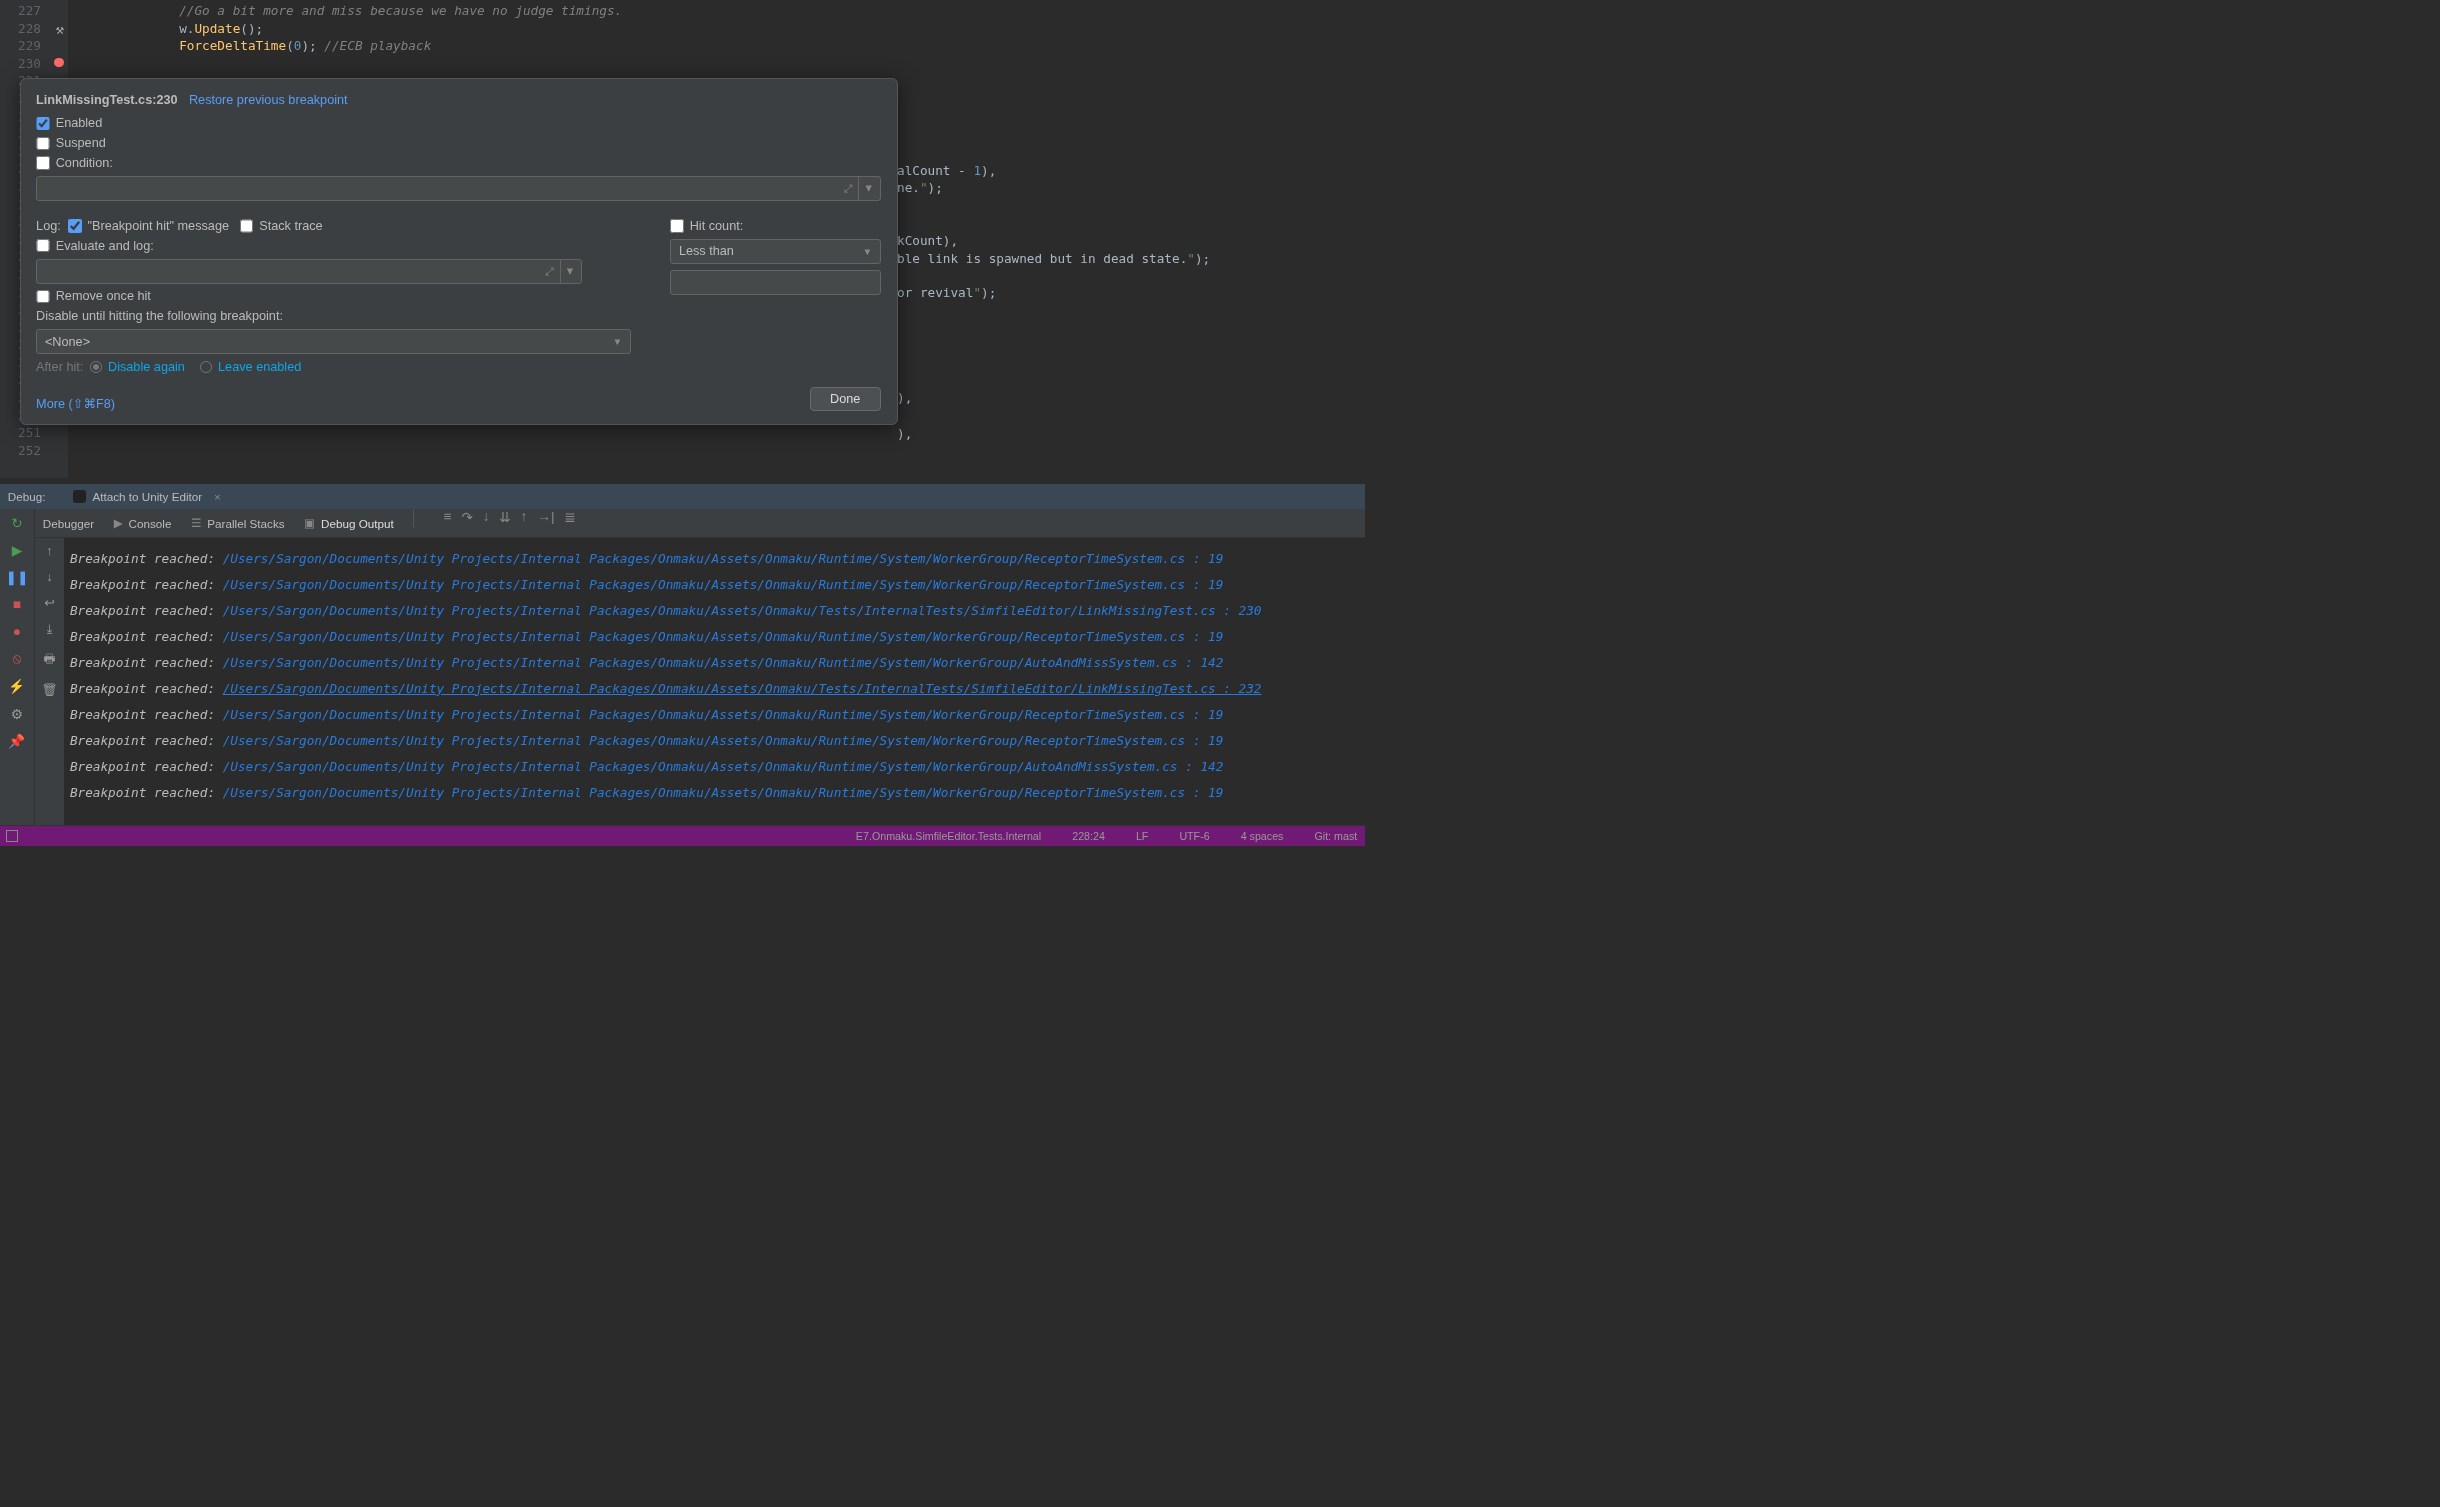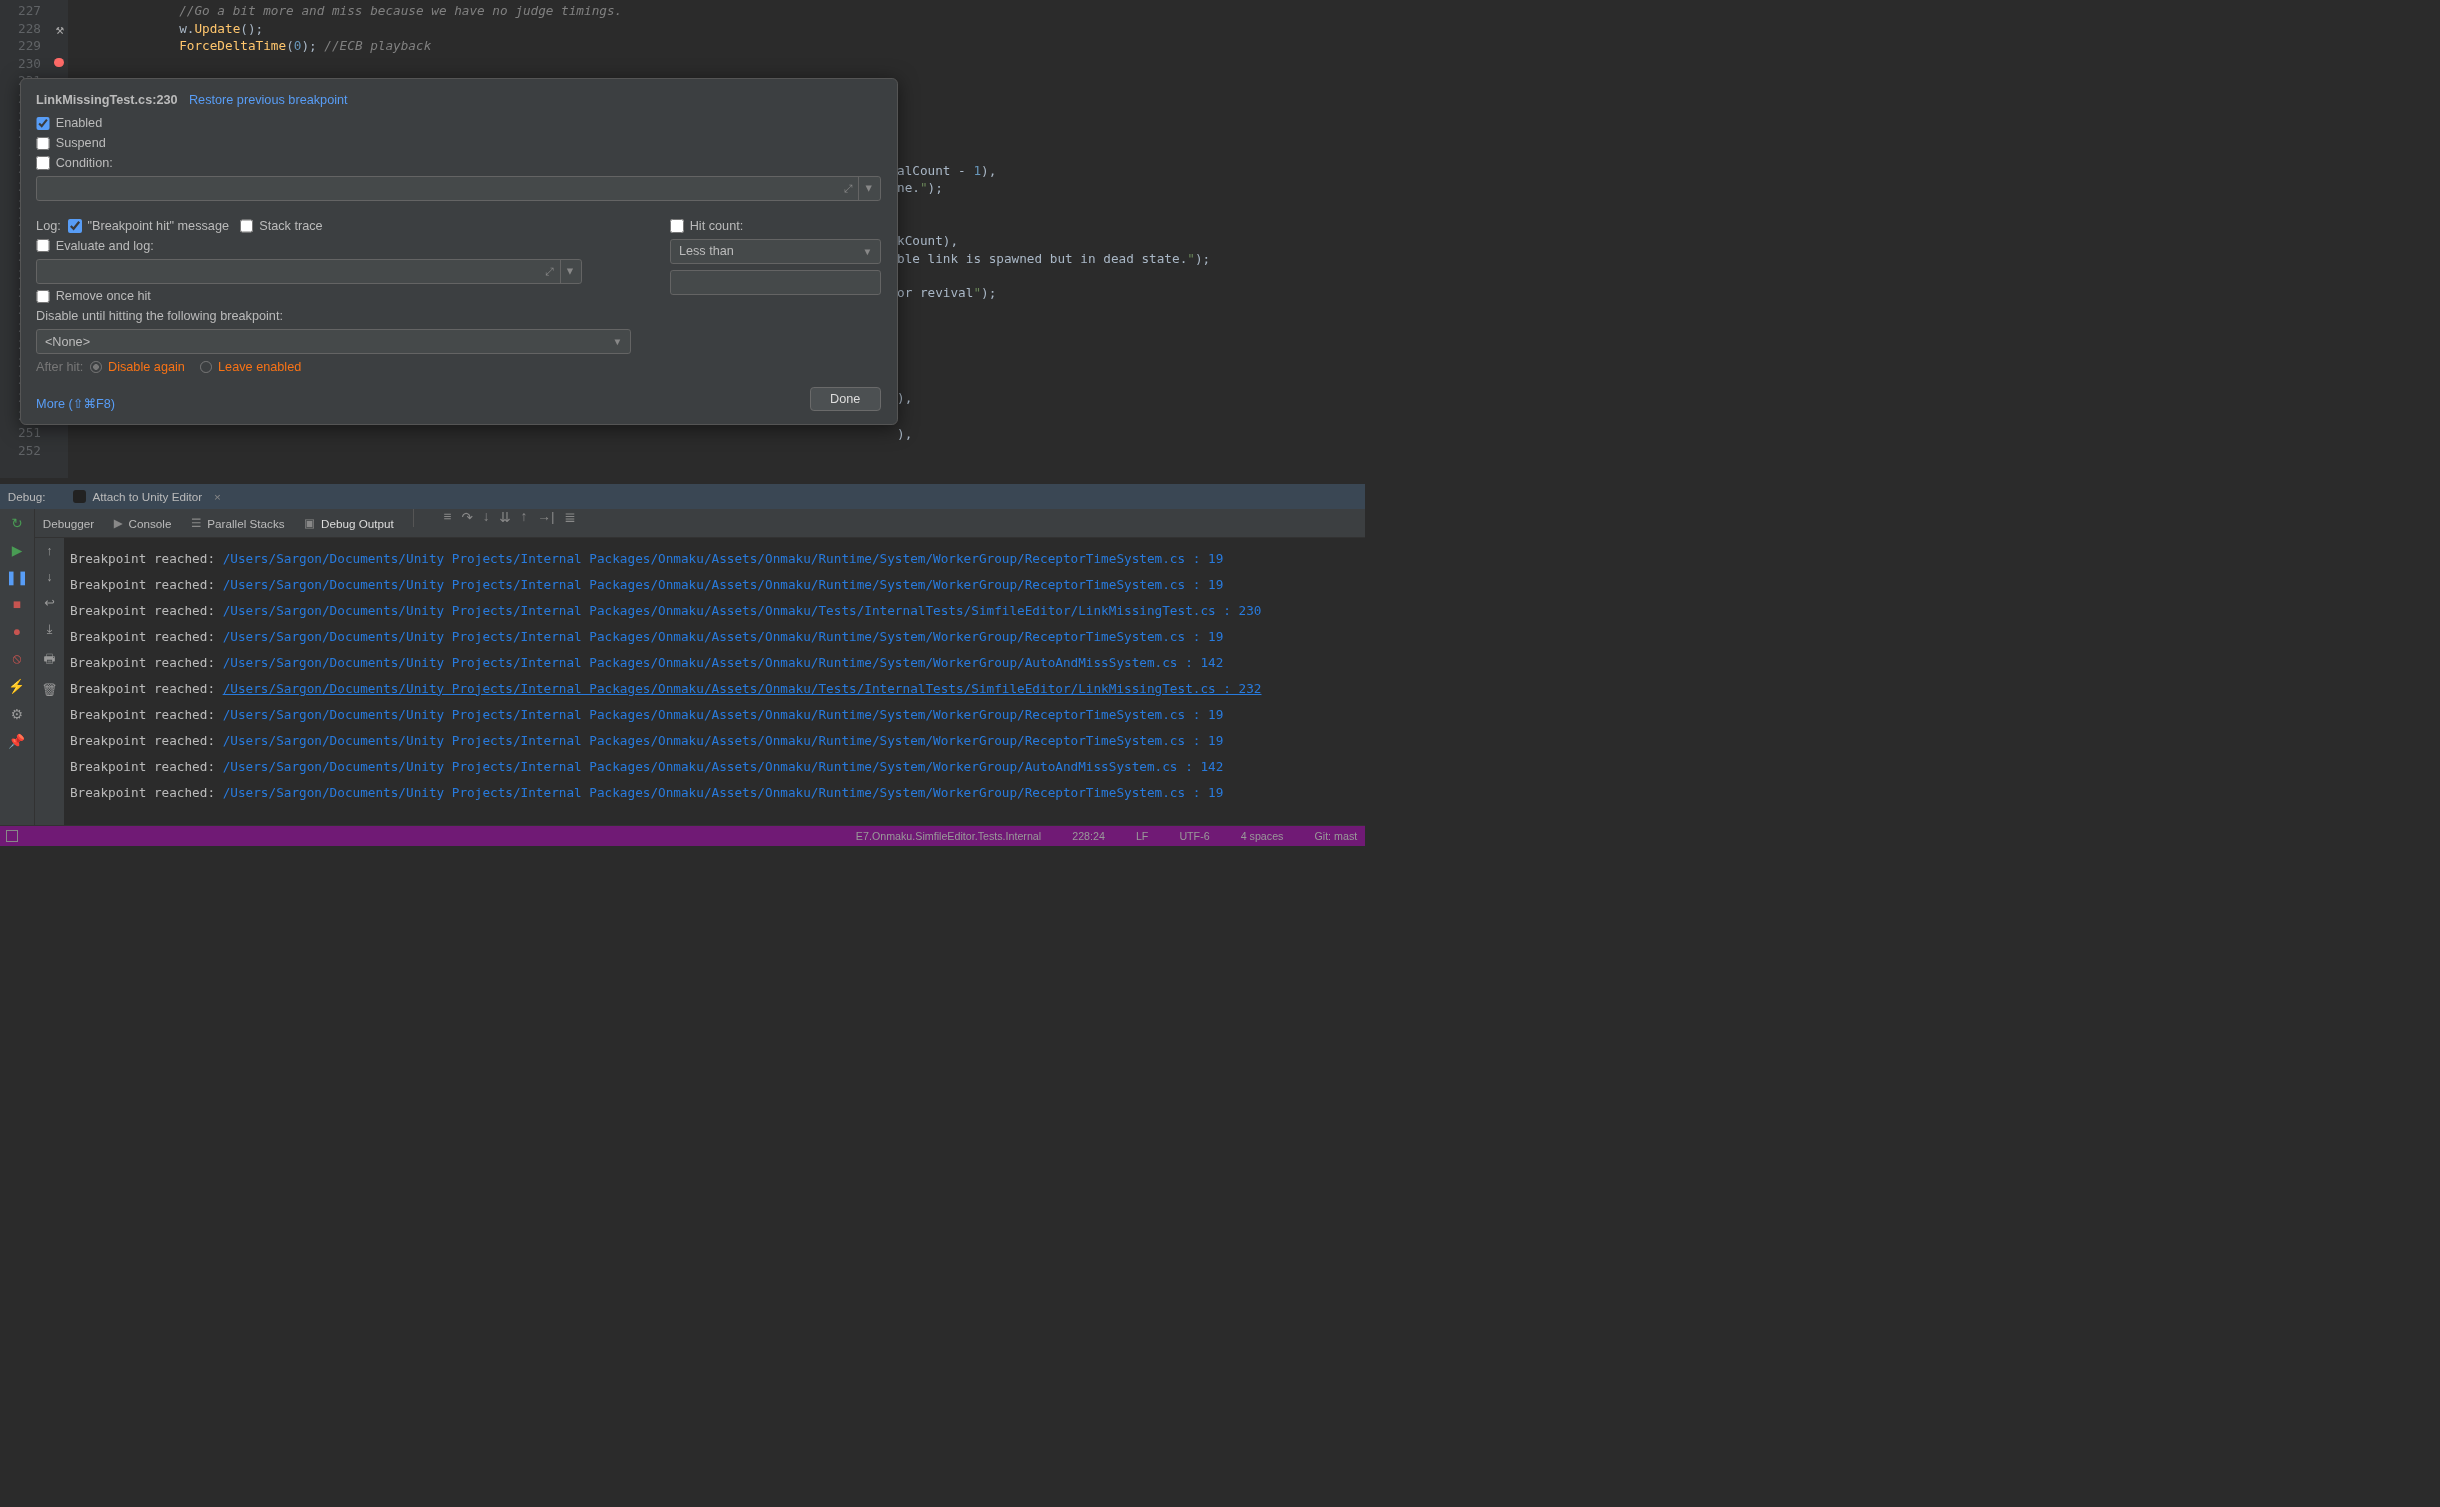--- a/index.html
+++ b/index.html
@@ -50,21 +50,21 @@
 .modal label { display: flex; align-items: center; gap: 5.9px; }
 .modal input[type=checkbox] { width: 13.7px; height: 13.7px; accent-color: #589df6; background:#515658;}
 .modal .field { background: #45494a; border: 1px solid #646464; border-radius: 2.9px; height: 25px; width: 100%; display: flex; align-items: center; justify-content: flex-end; padding-right: 2px;}
 .modal .field .exp { color:#888; font-size:10.7px; padding:0 5.9px; cursor:pointer;}
 .modal .field .dd { width:19.5px; text-align:center; color:#888; border-left:1px solid #646464; height:100%; line-height:23.4px; cursor:pointer;}
 .modal .two-col { display:flex; gap:39px; }
 .modal .colL { flex: 1; }
 .modal .colR { width: 215px; }
 .modal .select { background:#45494a; border:1px solid #646464; border-radius:2.9px; height:25px; display:flex; align-items:center; padding:0 7.8px; color:#bbb; position:relative;}
 .modal .select .arr { position:absolute; right:7.8px; color:#888; font-size:9.8px;}
-.modal .radio { display:inline-flex; align-items:center; gap:5.9px; margin-right:15.6px; color:#f97316;}
+.modal .radio { display:inline-flex; align-items:center; gap:5.9px; margin-right:15.6px; color:#0ea5e9;}
 .modal .radio .r { width:11.7px;height:11.7px;border-radius:50%;border:1px solid #777; display:inline-block;}
 .modal .radio .r.sel { background: radial-gradient(circle, #777 40%, transparent 42%); }
 .modal .more { color:#589df6; margin-top: 15.6px; }
 .modal .done { position:absolute; right:15.6px; bottom:13.7px; background:#4c5052; border:1px solid #6a6a6a; border-radius:3.9px; padding: 3.9px 19.5px; color:#ddd; cursor:pointer;}
 .muted { color:#777; }
 .indent2 { margin-left: 29px; } .mt8{margin-top:7.8px;} .mt12{margin-top:11.7px;}
 
 
 .dbgbar { position:absolute; top:484px; left:0; right:0; height:25px; background:#3a4754; display:flex; align-items:center; padding-left:7.8px; color:#bbb; font-size:11.7px;}
 .dbgbar .lbl { margin-right:19.5px;}
@@ -87,21 +87,21 @@
 .dbggutL .ico.green{color:#499c54;}
 .dbggutL .ico.red{color:#c75450;}
 .dbggutL .ico.blue{color:#589df6;}
 .dbggutL .ico.orange{color:#cc7832;}
 
 .dbggutL2 { position:absolute; top:538px; left:35px; width:29px; bottom:21.5px; background:#3c3f41; display:flex; flex-direction:column; align-items:center; padding-top:5.9px; gap:11.7px;}
 .dbggutL2 .ico { color:#999; font-size:12.7px; cursor:pointer;}
 
 
 .dbgout { position:absolute; top:538px; left:64px; right:0; bottom:21.5px; background:#2b2b2b; overflow:hidden; padding:7.8px 5.9px;}
-.dbgout .line { white-space:pre; color:#bbb; height:26px; line-height:26px;}
+.dbgout .line { white-space:pre; color:#bbb; height:26px; line-height:26px;font-style:italic;}
 .dbgout .line .pfx{color:#bbb;}
 .dbgout .line a{ color:#287bde; text-decoration:none;}
 .dbgout .line a.u{ text-decoration:underline;}
 
 
 .status { position:absolute; left:0; right:0; bottom:0; height:21.5px; background:#701a75; border-top:1px solid #323232; display:flex; align-items:center; justify-content:flex-end; padding:0 7.8px; color:#999; font-size:10.7px; gap:31px;}
 .status .left { position:absolute; left:5.9px; display:flex; align-items:center; gap:5.9px;}
 .status .left .sq { width:11.7px; height:11.7px; border:1px solid #888;}
 </style>
 </head>

